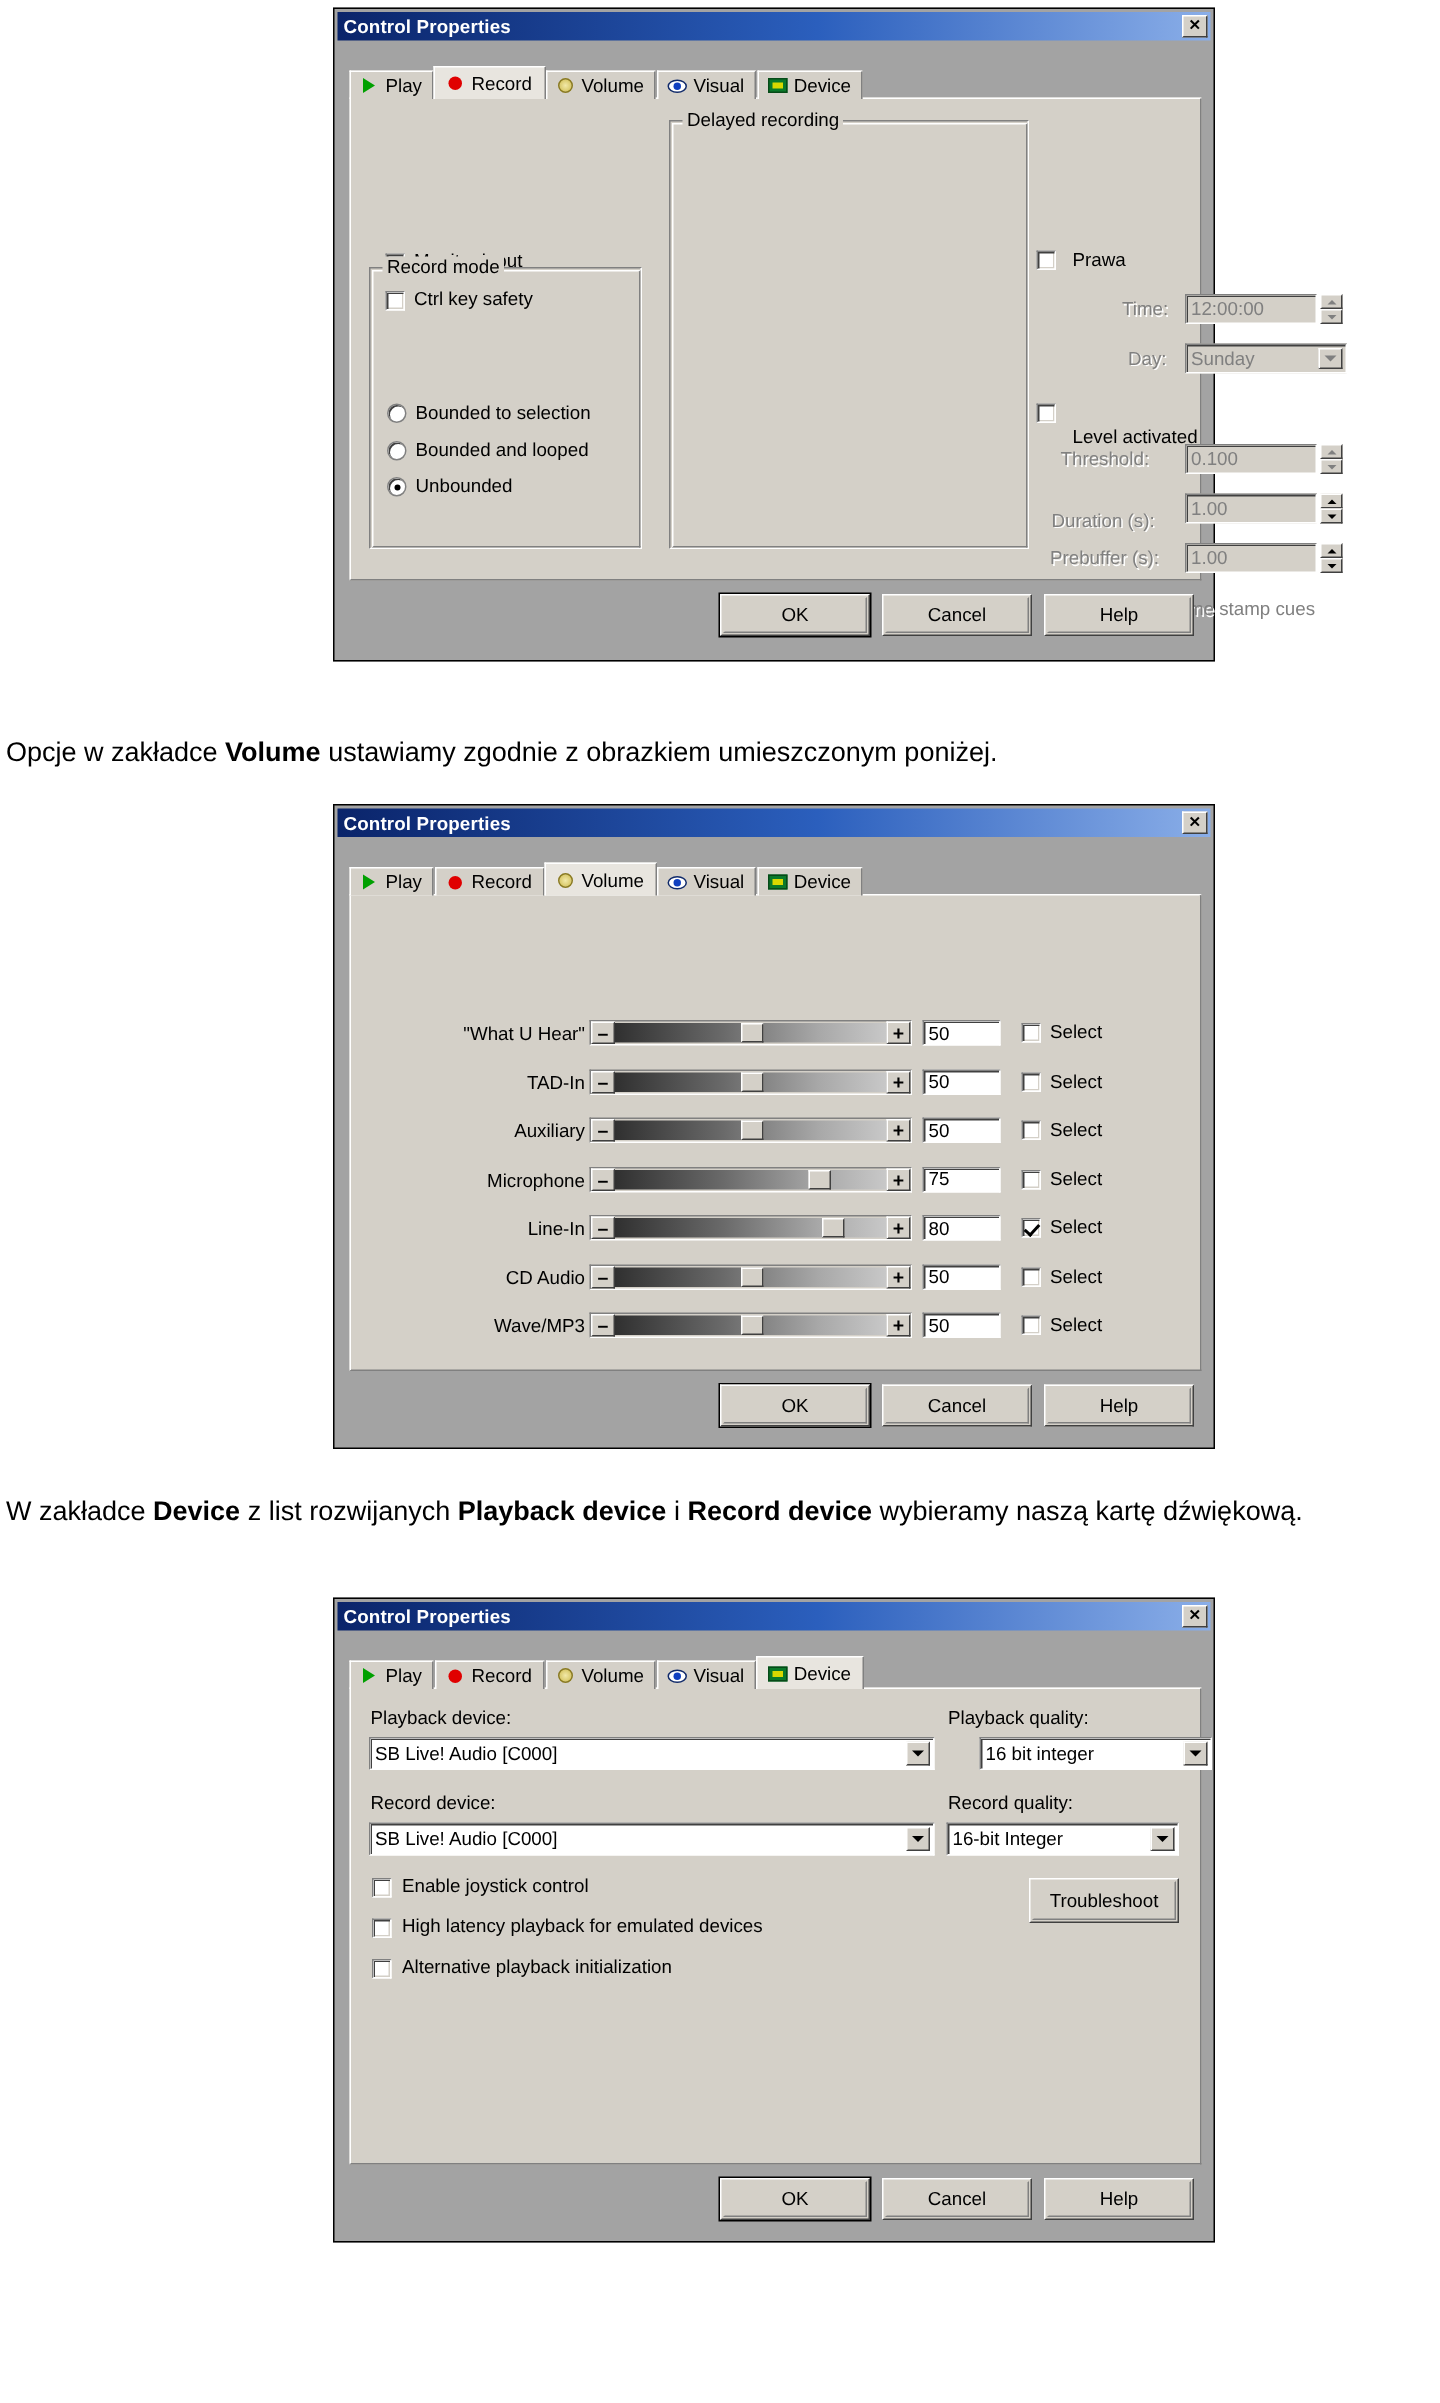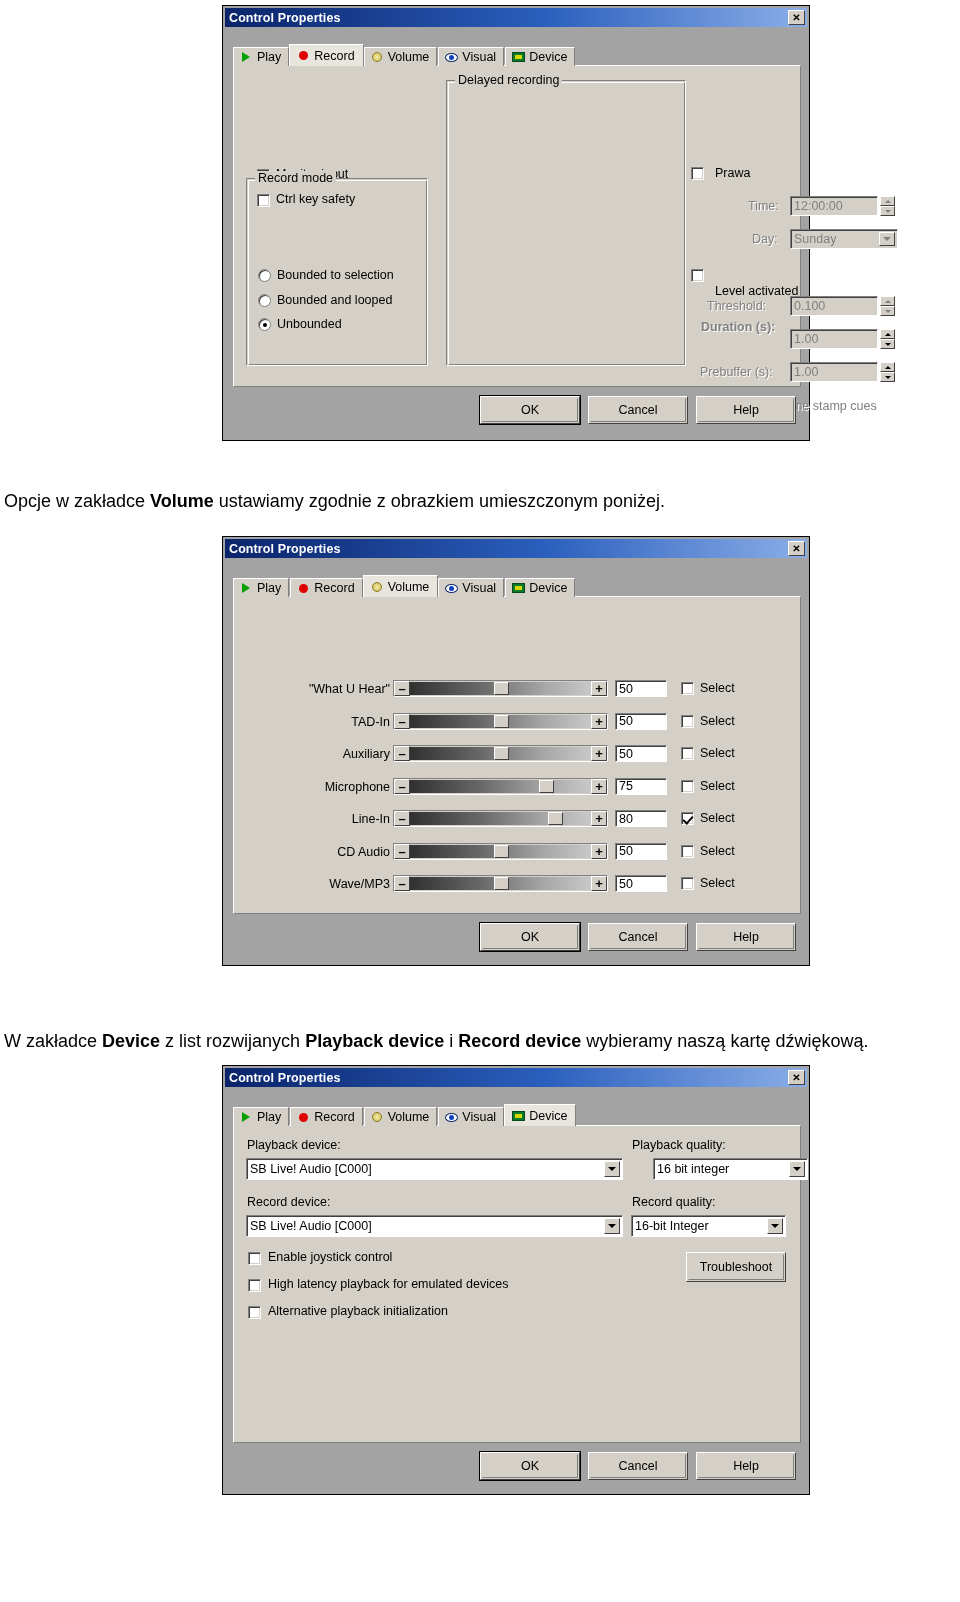--- a/index.html
+++ b/index.html
@@ -433,21 +433,21 @@
       <div class="field dis" style="left:556px; top:230px; width:88px; height:20px;">0.100</div>
       <div class="spin" style="left:646px; top:230px; height:20px;">
         <div>
             <i class="arr-u"></i>
           </div>
         <div>
             <i class="arr-d"></i>
           </div>
       </div>
 
-      <span class="lbl dis" style="left:467px; top:254px;font-weight:bold;">Duration (s):</span>
+      <span class="lbl dis" style="left:467px; top:274px;">Duration (s):</span>
       <div class="field dis" style="left:556px; top:263px; width:88px; height:20px;">1.00</div>
       <div class="spin" style="left:646px; top:263px; height:20px;">
         <div>
             <i class="arr-u on"></i>
           </div>
         <div>
             <i class="arr-d on"></i>
           </div>
       </div>
 
@@ -637,21 +637,21 @@
     <div class="btn" style="left:365px; top:386px; width:100px; height:28px;">
       <span class="inner"></span>
       <span>Cancel</span>
     </div>
     <div class="btn" style="left:473px; top:386px; width:100px; height:28px;">
       <span class="inner"></span>
       <span>Help</span>
     </div>
   </div>
 
-  <div class="prose" style="left:4px; top:1031px;">
+  <div class="prose" style="left:4px; top:997px;">
     <span>W zakładce </span><b>Device</b><span> z list rozwijanych </span><b>Playback device</b><span> i </span><b>Record device</b><span> wybieramy naszą kartę dźwiękową.</span>
   </div>
 
   <div class="dialog" style="left:222px; top:1065px; width:588px; height:430px;">
     <div class="titlebar">
       <span class="title-text">Control Properties</span>
       <span class="title-spacer"></span>
       <span class="close-btn">✕</span>
     </div>
 

